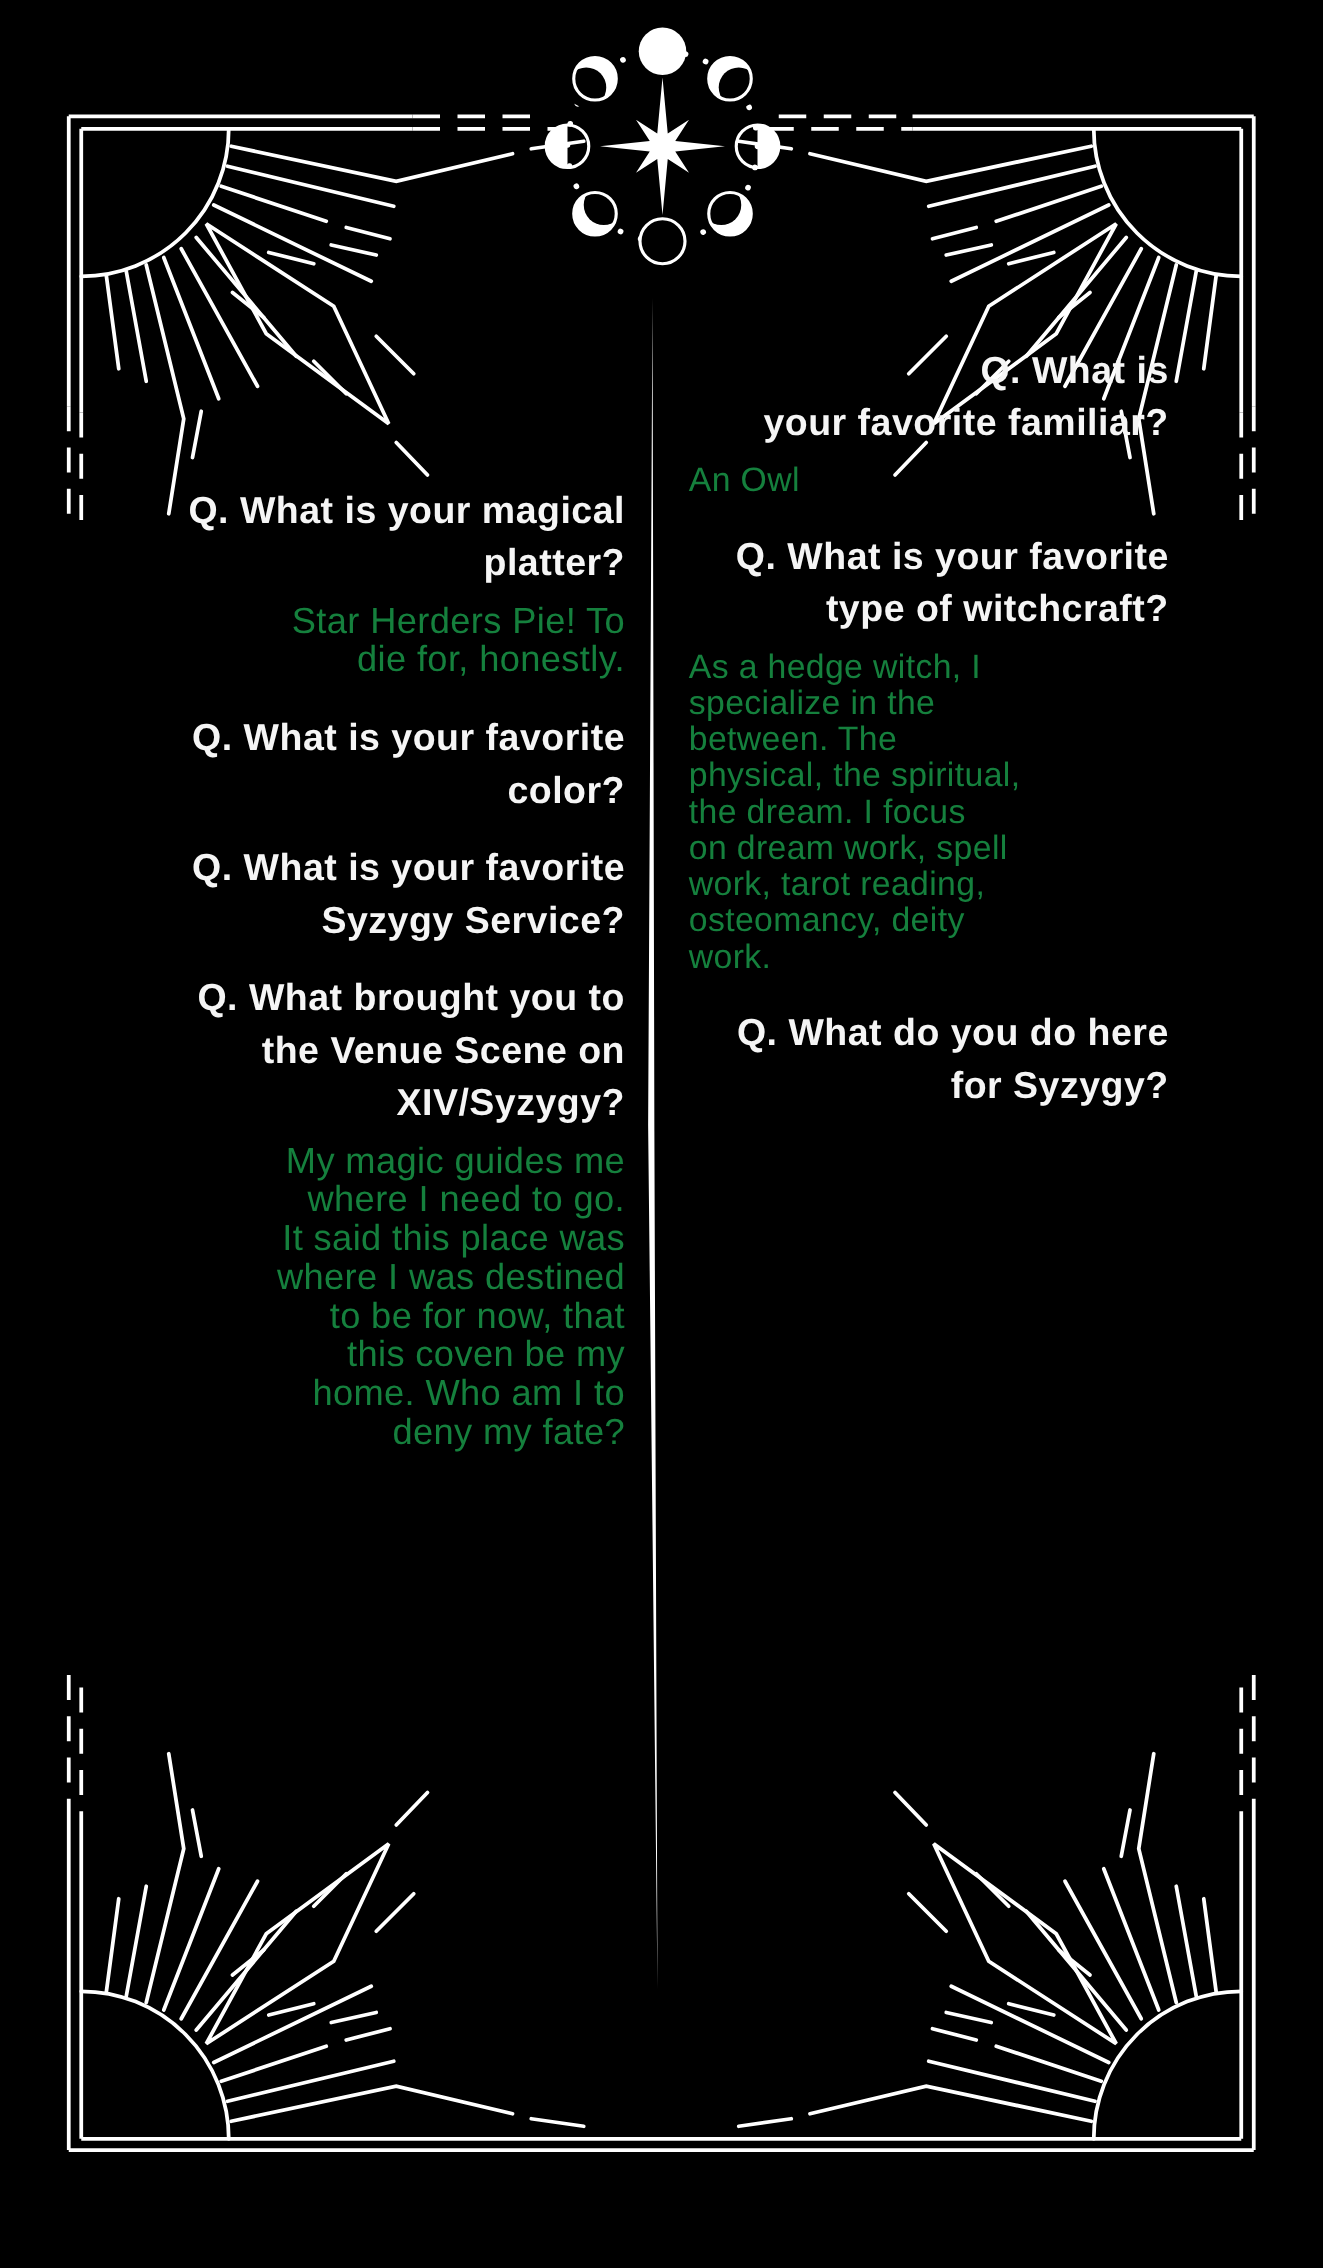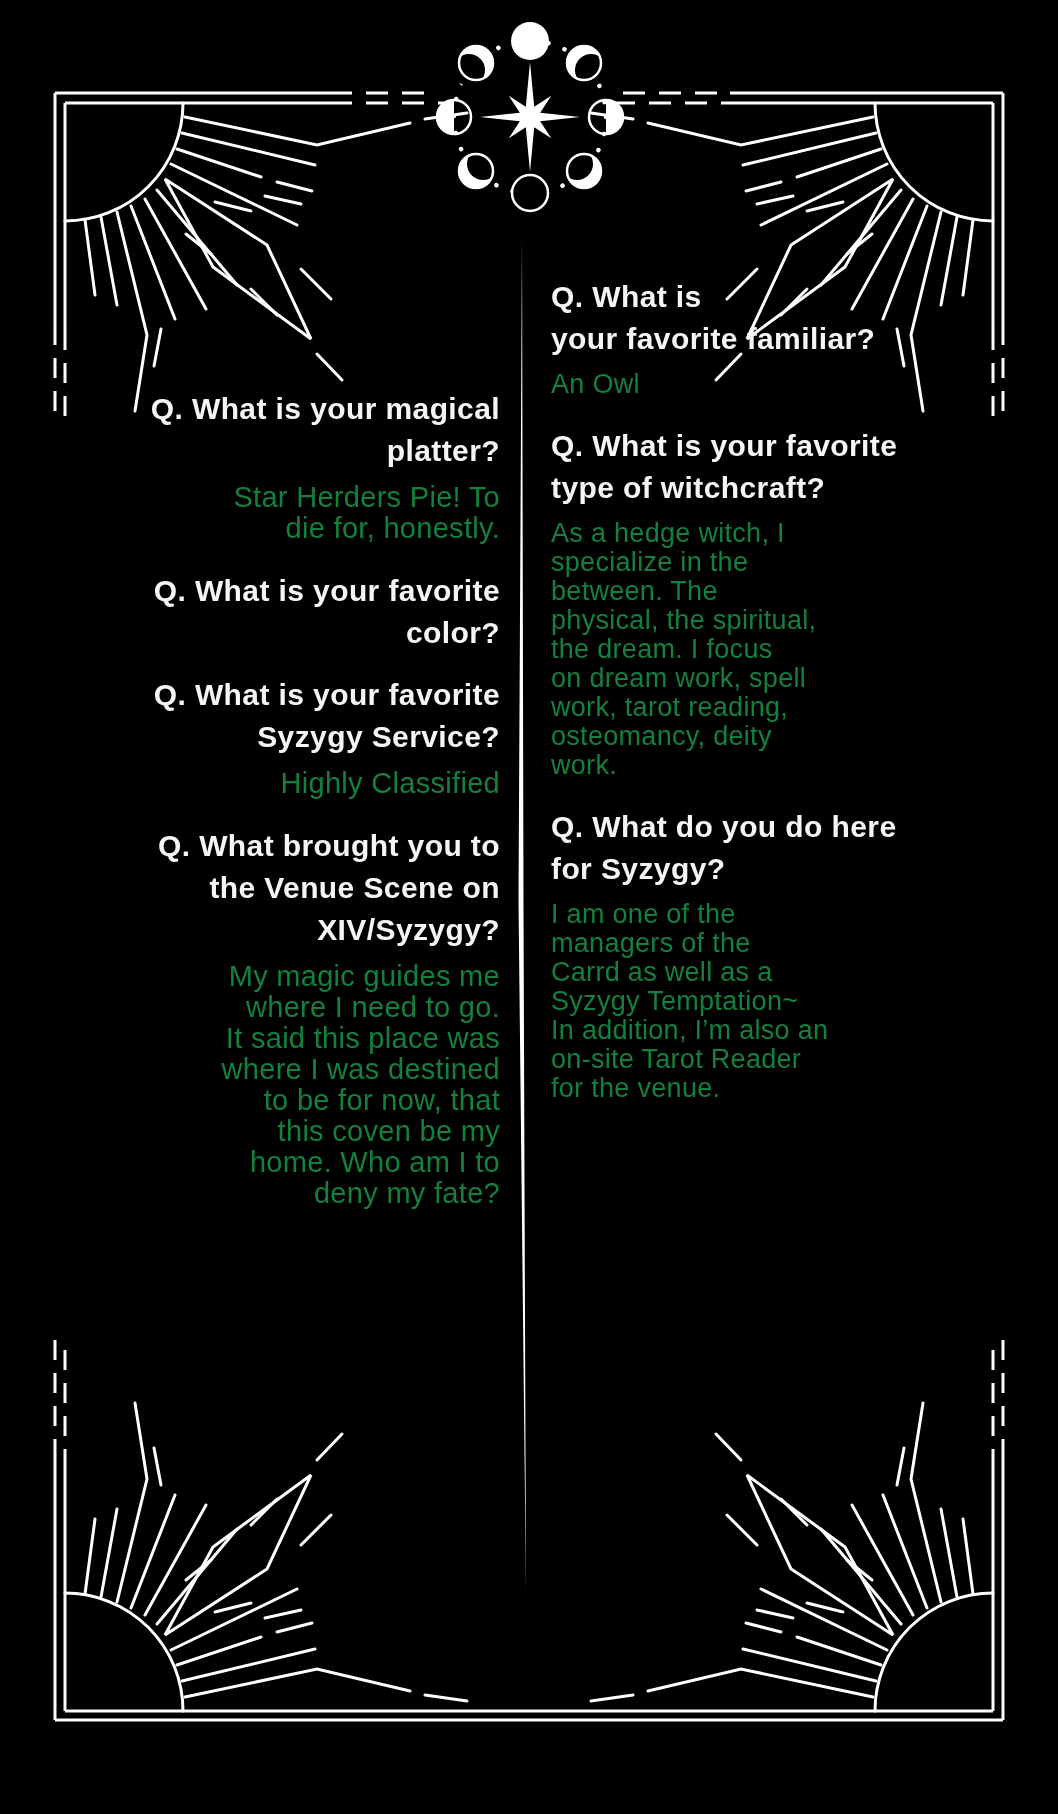--- a/index.html
+++ b/index.html
@@ -7,21 +7,21 @@
     width:1058px;height:1814px;position:relative;overflow:hidden;
     font-family:"Liberation Sans","DejaVu Sans",sans-serif;
   }
   .frame-layer{position:absolute;inset:0;pointer-events:none;}
   .col{position:absolute;}
   .col-left{left:118px;top:388px;width:382px;text-align:right;}
   .col-right{left:551px;top:276px;width:384px;text-align:left;}
   .qa{margin:0 0 20px 0;}
   .q{
     color:#f5f5f5;font-weight:bold;font-size:30px;line-height:42px;
-    letter-spacing:.4px;white-space:pre-line;margin:0 0 10px 0;
+    letter-spacing:.4px;white-space:pre-line;margin:0 0 10px 0;text-align:right;
   }
   .a{
     color:#15803d;font-size:27px;line-height:29px;
     letter-spacing:.3px;white-space:pre-line;margin:0 0 26px 0;
   }
   .col-left .a{font-size:29px;line-height:31px;text-align:right;}
 </style>
 </head>
 <body>
 
@@ -154,21 +154,20 @@
     <p class="a">Star Herders Pie! To
 die for, honestly.</p>
   </div>
   <div class="qa">
     <p class="q">Q. What is your favorite
 color?</p>
   </div>
   <div class="qa">
     <p class="q">Q. What is your favorite
 Syzygy Service?</p>
-    <p class="a">Highly Classified</p>
   </div>
   <div class="qa">
     <p class="q">Q. What brought you to
 the Venue Scene on
 XIV/Syzygy?</p>
     <p class="a">My magic guides me
 where I need to go.
 It said this place was
 where I was destined
 to be for now, that
@@ -193,21 +192,14 @@
 physical, the spiritual,
 the dream. I focus
 on dream work, spell
 work, tarot reading,
 osteomancy, deity
 work.</p>
   </div>
   <div class="qa">
     <p class="q">Q. What do you do here
 for Syzygy?</p>
-    <p class="a">I am one of the
-managers of the
-Carrd as well as a
-Syzygy Temptation~
-In addition, I’m also an
-on-site Tarot Reader
-for the venue.</p>
   </div>
 </div>
 
 </body></html>

